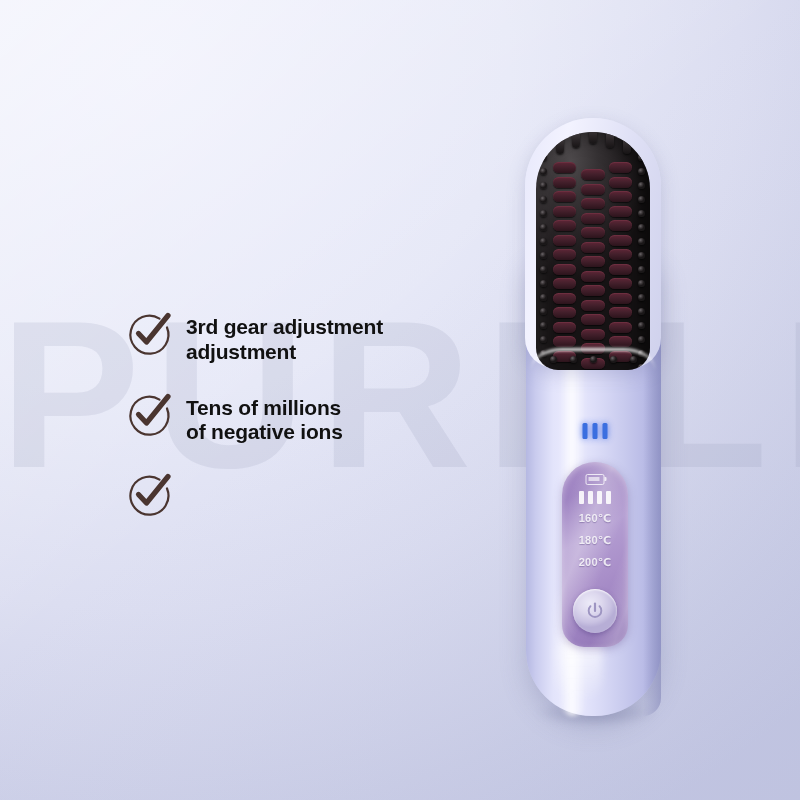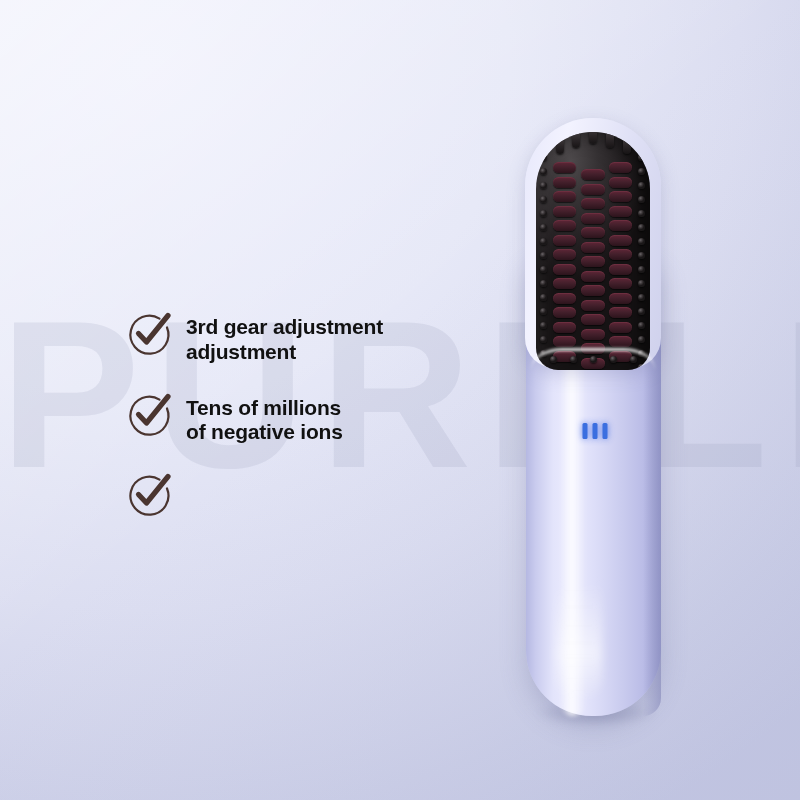--- a/index.html
+++ b/index.html
@@ -265,20 +265,48 @@
       <div class="collar-arc"></div>
       <div class="collar-shine"></div>
     </div>
 
     <div class="ion-lights">
       <span class="ion-bar"></span>
       <span class="ion-bar"></span>
       <span class="ion-bar"></span>
     </div>
 
+    <div class="display">
+      <div class="display-sheen"></div>
+      <div class="display-sheen2"></div>
+
+      <div class="batt-icon">
+          <i></i>
+        </div>
+
+      <div class="batt-bars">
+        <span class="batt-bar"></span>
+        <span class="batt-bar"></span>
+        <span class="batt-bar"></span>
+        <span class="batt-bar"></span>
+      </div>
+
+      <div class="temps">
+        <div class="temp">160℃</div>
+        <div class="temp">180℃</div>
+        <div class="temp">200℃</div>
+      </div>
+
+      <div class="power-btn">
+        <svg class="power-glyph" viewBox="0 0 24 24">
+          <path d="M12 3 L12 12" fill="none" stroke="#9e95c2" stroke-width="2.6" stroke-linecap="round"></path>
+          <path d="M6.6 6.2 A7.6 7.6 0 1 0 17.4 6.2" fill="none" stroke="#9e95c2" stroke-width="2.3" stroke-linecap="round"></path>
+        </svg>
+      </div>
+    </div>
 
     <div class="brush">
       <div class="brush-backplate"></div>
       <div class="brush-body">
         <div class="heat-grid" id="heatGrid">
             <div class="heat-cell" style="left: 17px; top: 30px; width: 22.5px;"></div>
             <div class="heat-cell" style="left: 45px; top: 37px; width: 24px;"></div>
             <div class="heat-cell" style="left: 73px; top: 30px; width: 22.5px;"></div>
             <div class="heat-cell" style="left: 17px; top: 44.5px; width: 22.5px;"></div>
             <div class="heat-cell" style="left: 45px; top: 51.5px; width: 24px;"></div>

